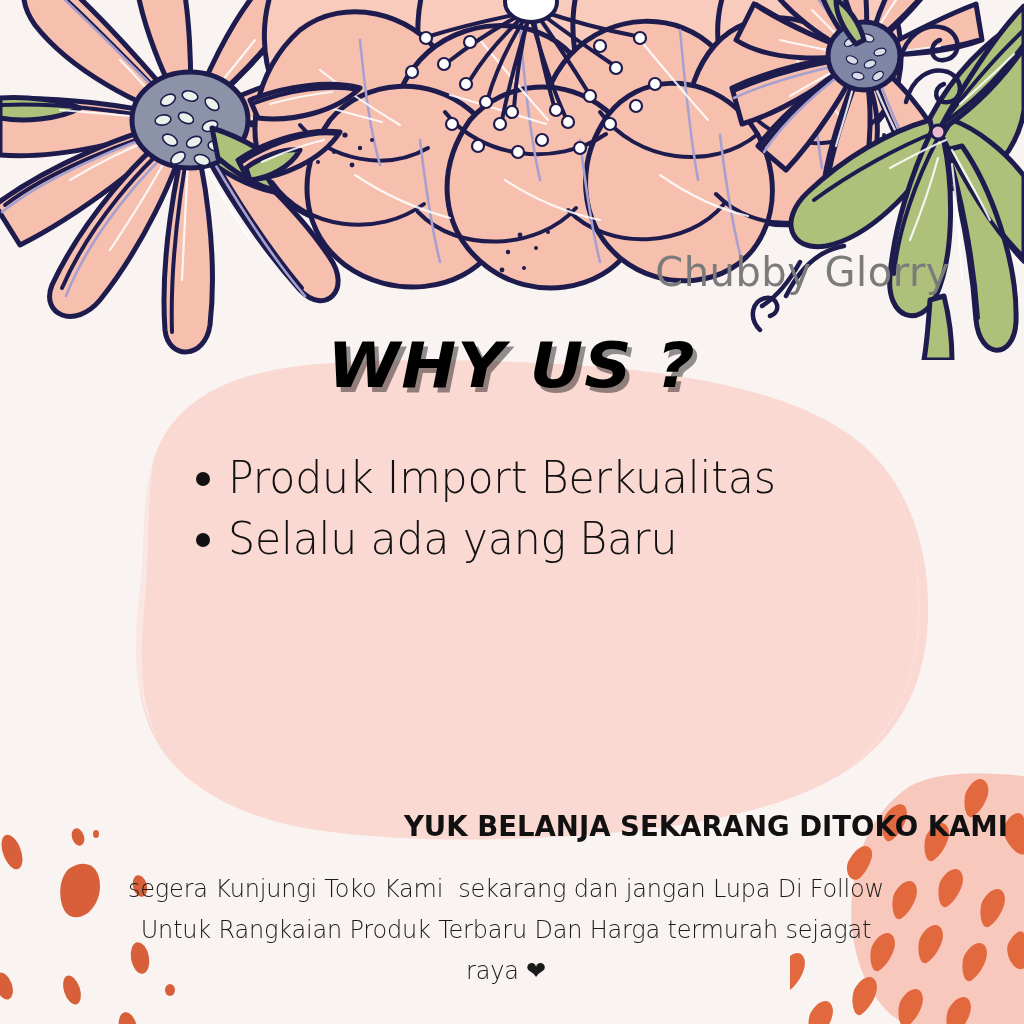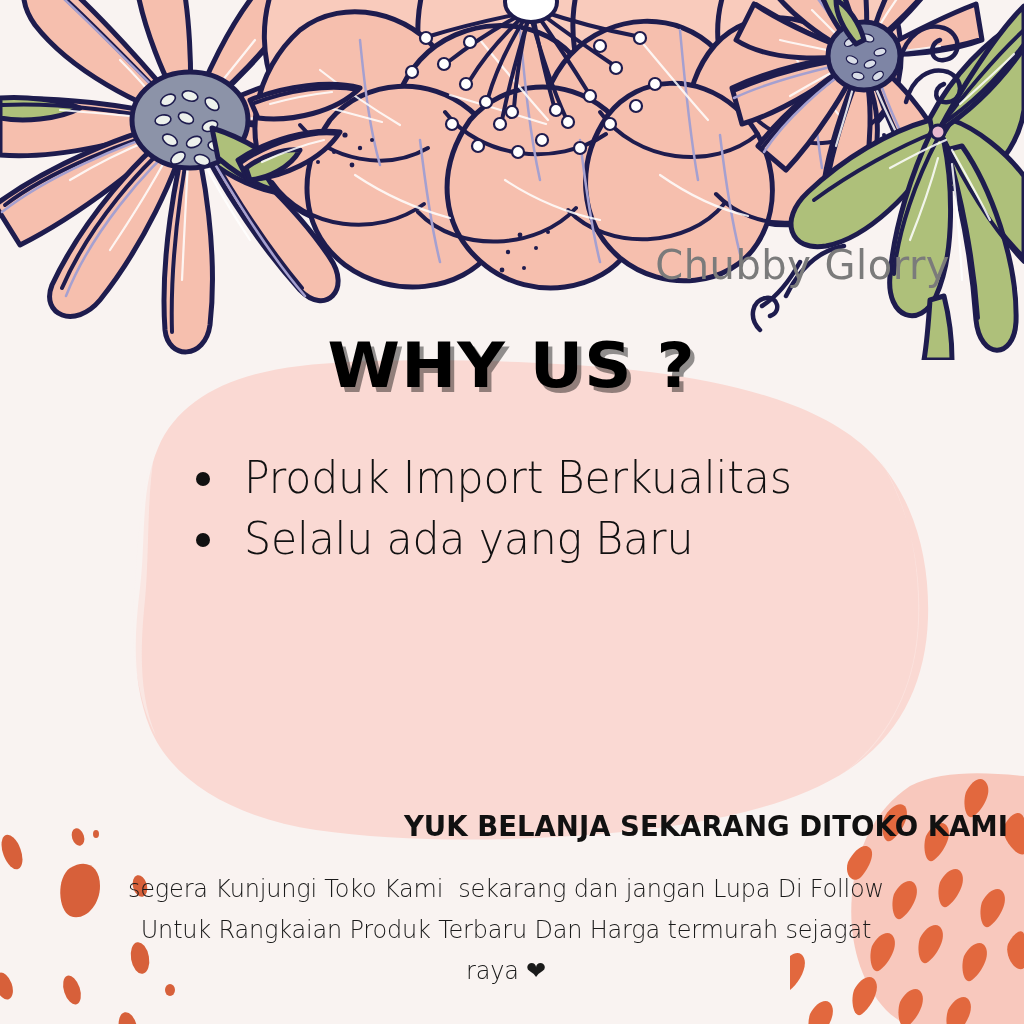--- a/index.html
+++ b/index.html
@@ -14,39 +14,40 @@
     width:1024px;height:1024px;
     background:#F9F3F1;
     overflow:hidden;
   }
   .svgwrap{position:absolute;top:0;left:0;}
 
   
   #brand{
     position:absolute;
     left:0;right:74px;
-    top:242px;
+    top:249px;
     text-align:right;
     font-size:40px;
     color:#7B7B7B;
     font-family:"DejaVu Sans", sans-serif;
     font-weight:400;
     letter-spacing:.5px;
     z-index:6;
     white-space:nowrap;
     margin-left:16px;
   }
 
   
   #headline{
     position:absolute;
     left:0;right:0;
     top:335px;
     text-align:center;
     z-index:6;
+    font-style:italic;
   }
   #headline .txt{
     display:inline-block;
     font-family:"DejaVu Sans", sans-serif;
     font-weight:700;
     font-size:62px;
     line-height:62px;
     color:#000000;
     letter-spacing:1px;
     transform:scaleX(1.06);
@@ -58,21 +59,20 @@
     position:absolute;
     left:196px;
     top:450px;
     width:780px;
     z-index:6;
   }
   .bullet-row{
     display:flex;
     align-items:flex-start;
     margin-bottom:6px;
-    gap:16px;
   }
   .bullet-dot{
     width:14px;height:14px;
     border-radius:50%;
     background:#111;
     margin-top:22px;
     margin-right:18px;
     flex:0 0 auto;
   }
   .bullet-text{

